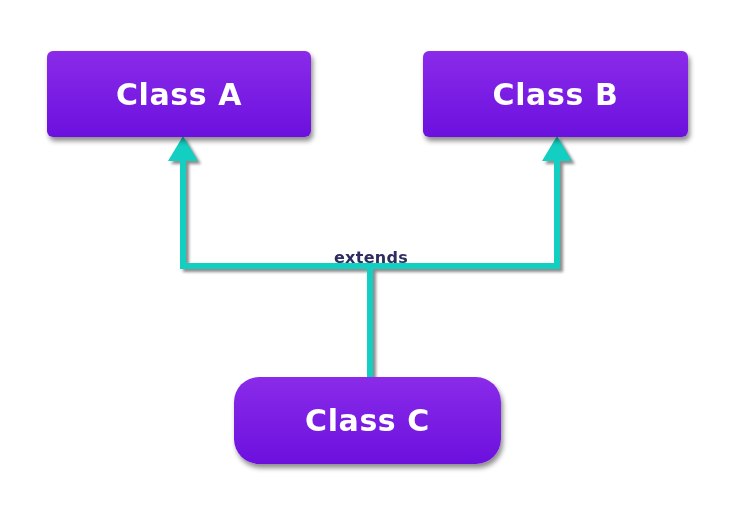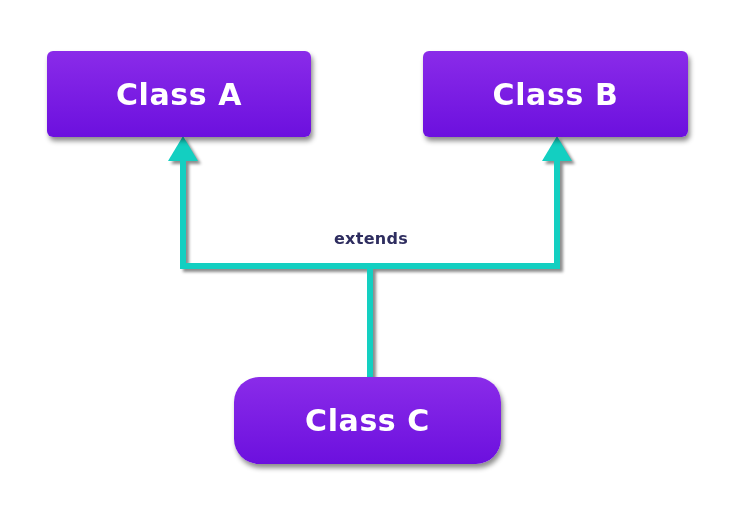--- a/index.html
+++ b/index.html
@@ -46,21 +46,21 @@
     box-shadow: 2px 4px 5px rgba(0,0,0,0.45);
   }
 
   .node-a { left: 47px;  top: 51px;  width: 264px; height: 86px; }
   .node-b { left: 423px; top: 51px;  width: 265px; height: 86px; }
   .node-c { left: 234px; top: 377px; width: 267px; height: 87px; border-radius: 25px; }
 
   .edge-label {
     position: absolute;
     left: 371px;
-    top: 238px;
+    top: 257px;
     transform: translate(-50%, -50%);
     color: var(--edge-label, #2e2d5f);
     font-size: 16px;
     font-weight: 600;
     letter-spacing: 0.3px;
     white-space: nowrap;
   }
 </style>
 </head>
 <body>

